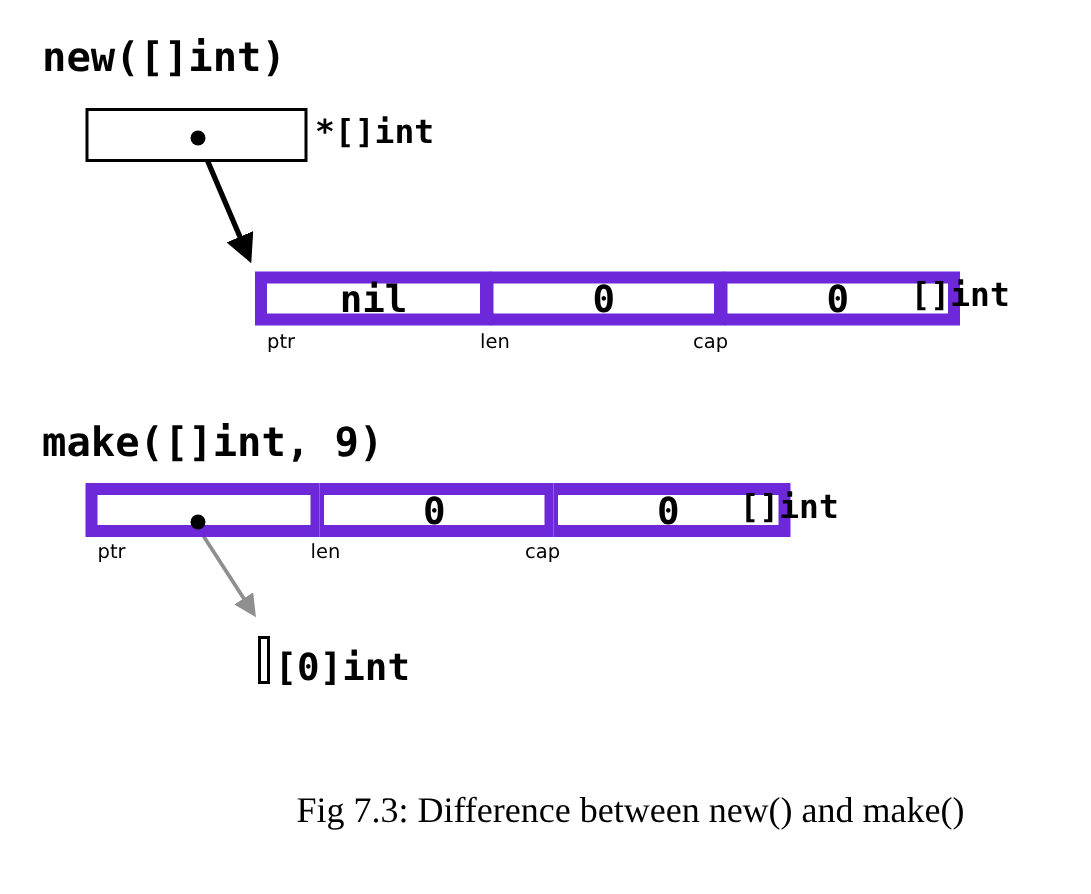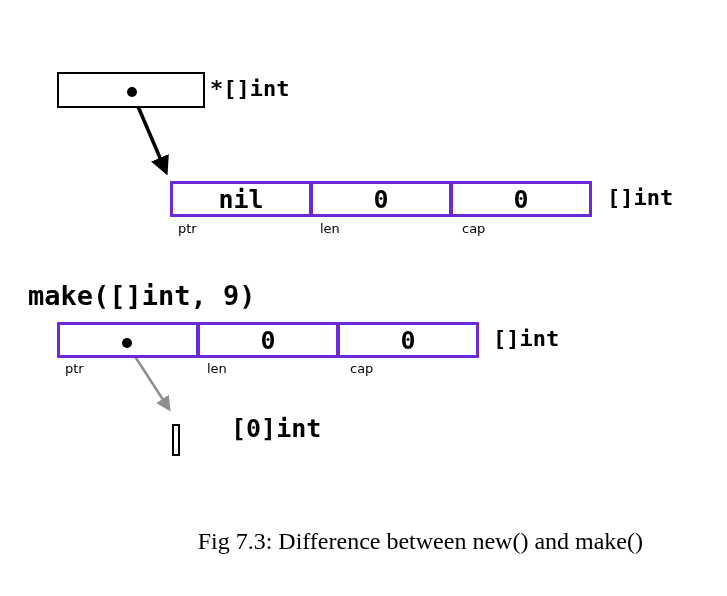--- a/index.html
+++ b/index.html
@@ -29,23 +29,23 @@
     box-sizing: border-box;
     border: 2px solid #000000;
     background: #ffffff;
   }
   .cellrow {
     display: flex;
     box-sizing: border-box;
   }
   .cell {
     box-sizing: border-box;
-    width: 142px;
+    width: 158px;
     height: 36px;
-    border: 3px solid #6d28d9;
+    border: 8px solid #6d28d9;
     background: #ffffff;
     display: flex;
     align-items: center;
     justify-content: center;
     position: relative;
   }
   .cell + .cell { border-left-width: 3px; margin-left: -2px; }
   .dot {
     position: absolute;
     width: 10px;
@@ -90,20 +90,21 @@
         <path d="M0,0 L10,5 L0,10 z" fill="#000000"></path>
       </marker>
       <marker id="arrow-gray" viewBox="0 0 10 10" refX="8" refY="5" markerWidth="6" markerHeight="6" orient="auto-start-reverse">
         <path d="M0,0 L10,5 L0,10 z" fill="#8f8f8f"></path>
       </marker>
     </defs>
     <line x1="134" y1="97" x2="166" y2="172" stroke="#000000" stroke-width="3.5" marker-end="url(#arrow-black)"></line>
     <line x1="127" y1="344" x2="169" y2="409" stroke="#8f8f8f" stroke-width="2.5" marker-end="url(#arrow-gray)"></line>
   </svg>
 
+  <div class="abs mono code-title" style="left:28px; top:24px;">new([]int)</div>
 
   <div class="abs ptr-box" style="left:57px; top:72px; width:148px; height:36px;">
     <span class="dot" style="left:68px; top:13px;"></span>
   </div>
   <div class="abs mono type-label" style="left:210px; top:72px;">*[]int</div>
 
   <div class="abs cellrow" style="left:170px; top:181px;">
     <div class="cell">
       <span class="mono cell-text">nil</span>
     </div>
@@ -133,17 +134,17 @@
       <span class="mono cell-text">0</span>
     </div>
   </div>
   <div class="abs mono type-label" style="left:493px; top:322px;">[]int</div>
 
   <div class="abs field-label" style="left:65px; top:361px;">ptr</div>
   <div class="abs field-label" style="left:207px; top:361px;">len</div>
   <div class="abs field-label" style="left:350px; top:361px;">cap</div>
 
   <div class="abs zero-array-box" style="left:172px; top:424px;"></div>
-  <div class="abs mono cell-text" style="left:183px; top:414px; line-height:30px;margin-left:48px;">[0]int</div>
+  <div class="abs mono cell-text" style="left:183px; top:430px; line-height:30px;">[0]int</div>
 
   <div class="abs caption" style="left:0px; top:528px;">Fig 7.3: Difference between new() and make()</div>
 
 </div>
 
 </body></html>

